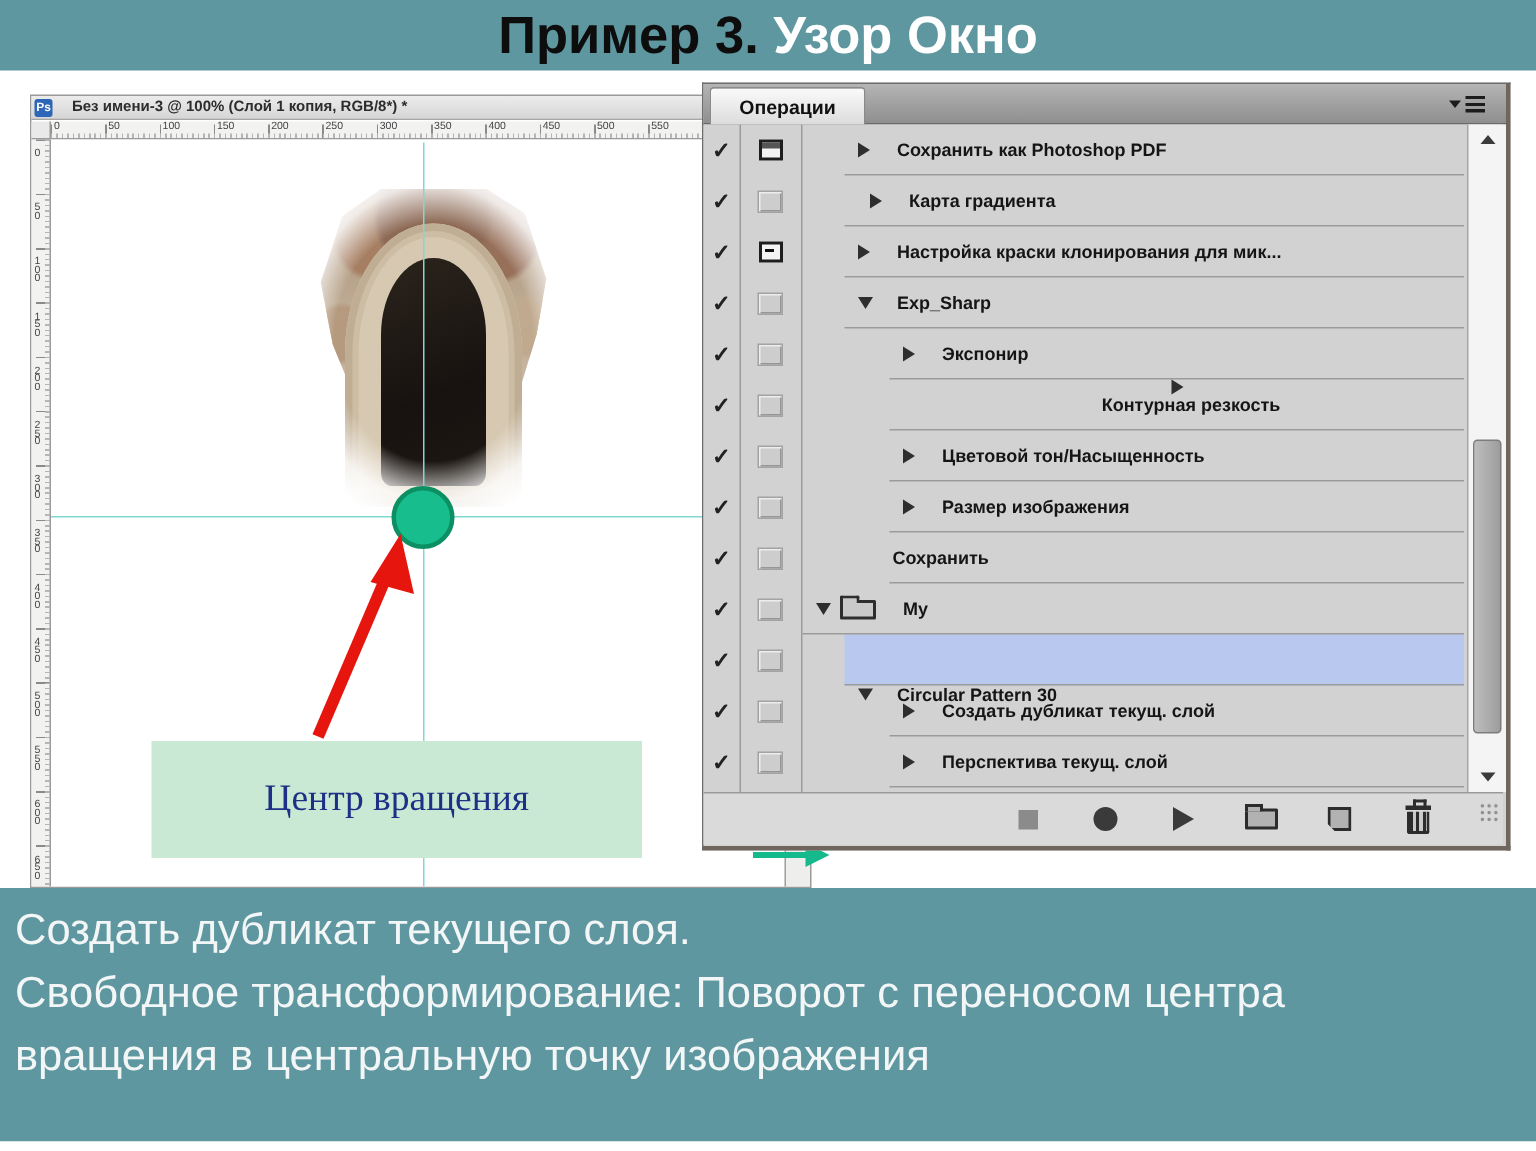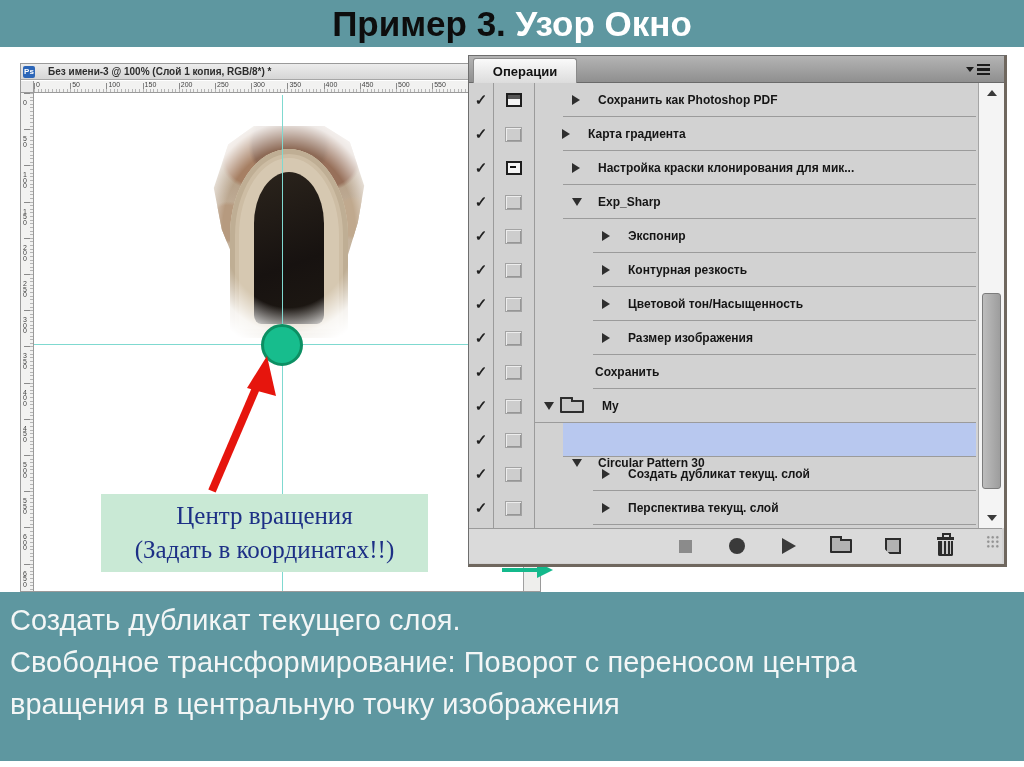--- a/index.html
+++ b/index.html
@@ -267,21 +267,20 @@
       <div class="arch-fade"></div>
     </div>
   </div>
 
   <div class="guide-v"></div>
   <div class="guide-h"></div>
   <div class="marker"></div>
 
   <div class="ann-label">
     <div>Центр вращения</div>
-    <div>(Задать в координатах!!)</div>
   </div>
 
   <div class="doc-vscroll"></div>
 </div>
 
 <svg class="overlay-svg">
   <g>
     <line x1="212" y1="491" x2="259" y2="381" stroke="#E6150D" stroke-width="8"></line>
     <polygon points="267,356 247,388 276,396" fill="#E6150D"></polygon>
   </g>
@@ -323,21 +322,21 @@
         </div>
       </div>
       <div class="action-row" style="top: 34px;">
         <div class="cell-check">
           <span class="checkmark">✓</span>
         </div>
         <div class="cell-dialog">
           <span class="dlg-empty"></span>
         </div>
         <div class="cell-content">
-          <span class="row-inner" style="padding-left: 28px;">
+          <span class="row-inner" style="padding-left: 46px;">
             <span class="tri tri-right">
               <i></i>
             </span>
             <span class="row-label">Карта градиента</span>
           </span>
           <span class="sep" style="left: 29px;"></span>
         </div>
       </div>
       <div class="action-row" style="top: 68px;">
         <div class="cell-check">
@@ -391,21 +390,21 @@
         </div>
       </div>
       <div class="action-row" style="top: 170px;">
         <div class="cell-check">
           <span class="checkmark">✓</span>
         </div>
         <div class="cell-dialog">
           <span class="dlg-empty"></span>
         </div>
         <div class="cell-content">
-          <span class="row-inner" style="padding-left: 68px;">
+          <span class="row-inner" style="padding-left: 68px; flex-direction: column;">
             <span class="tri tri-right">
               <i></i>
             </span>
             <span class="row-label">Контурная резкость</span>
           </span>
           <span class="sep" style="left: 59px;"></span>
         </div>
       </div>
       <div class="action-row" style="top: 204px;">
         <div class="cell-check">

